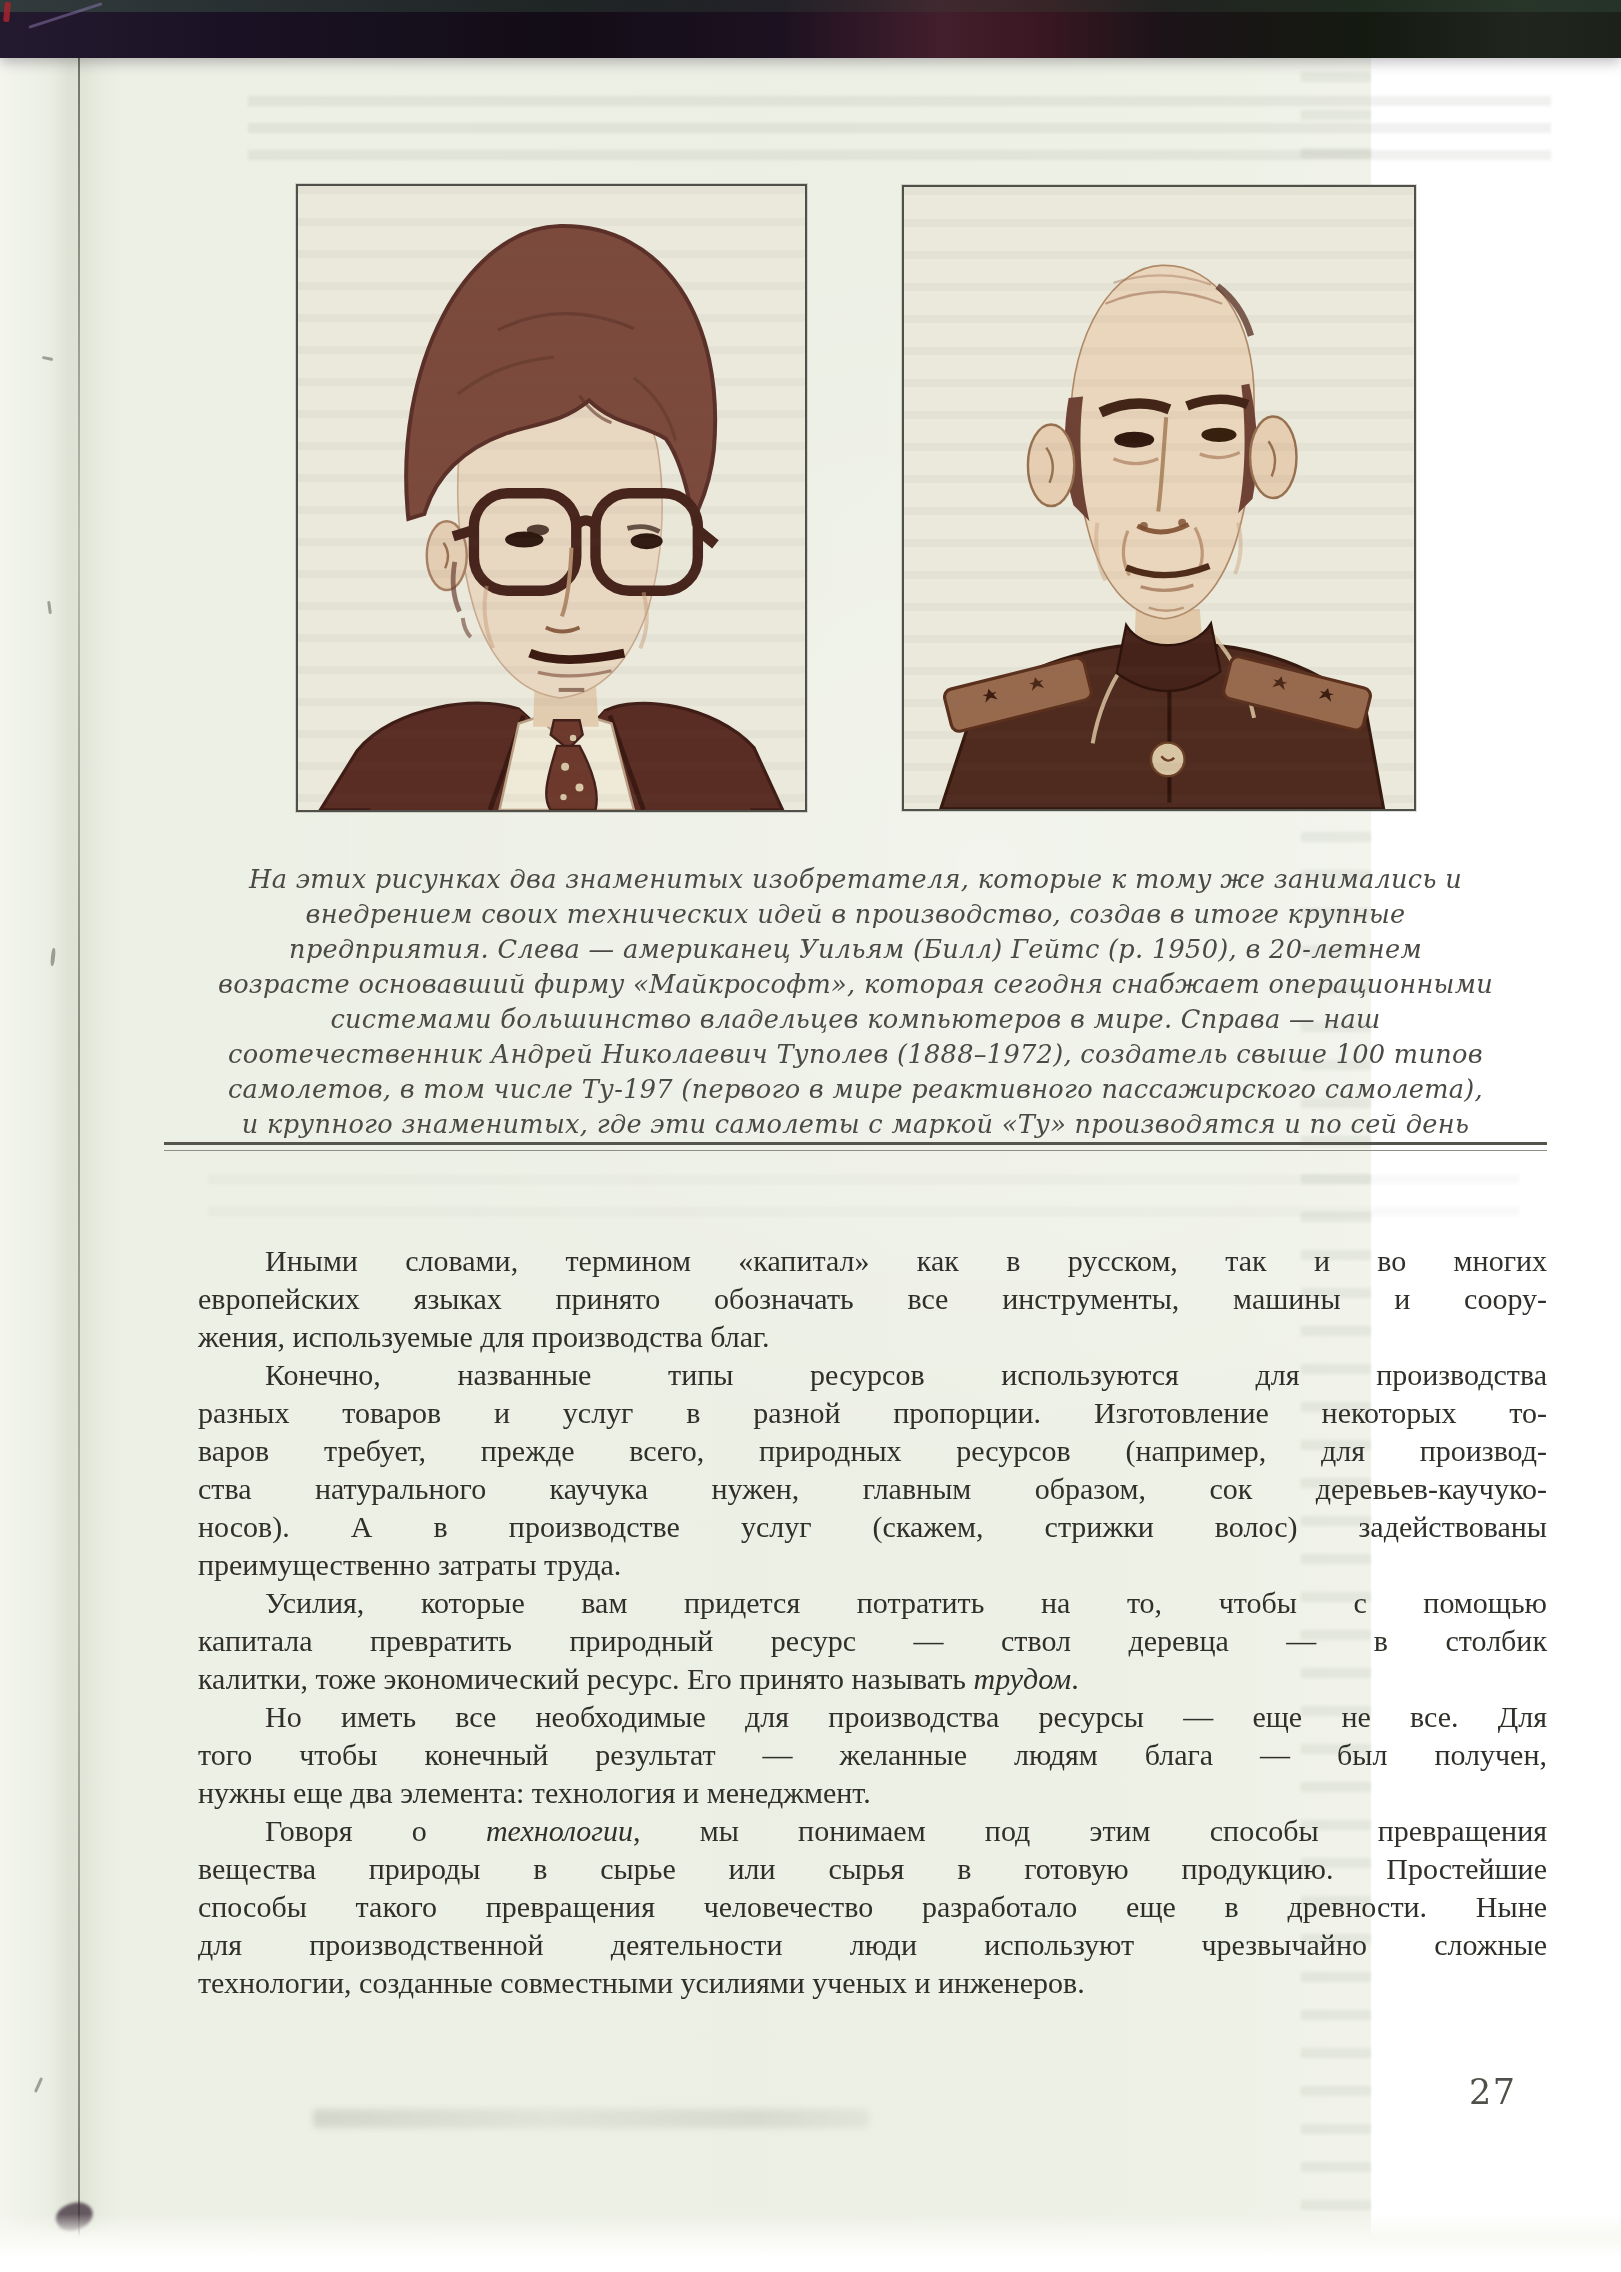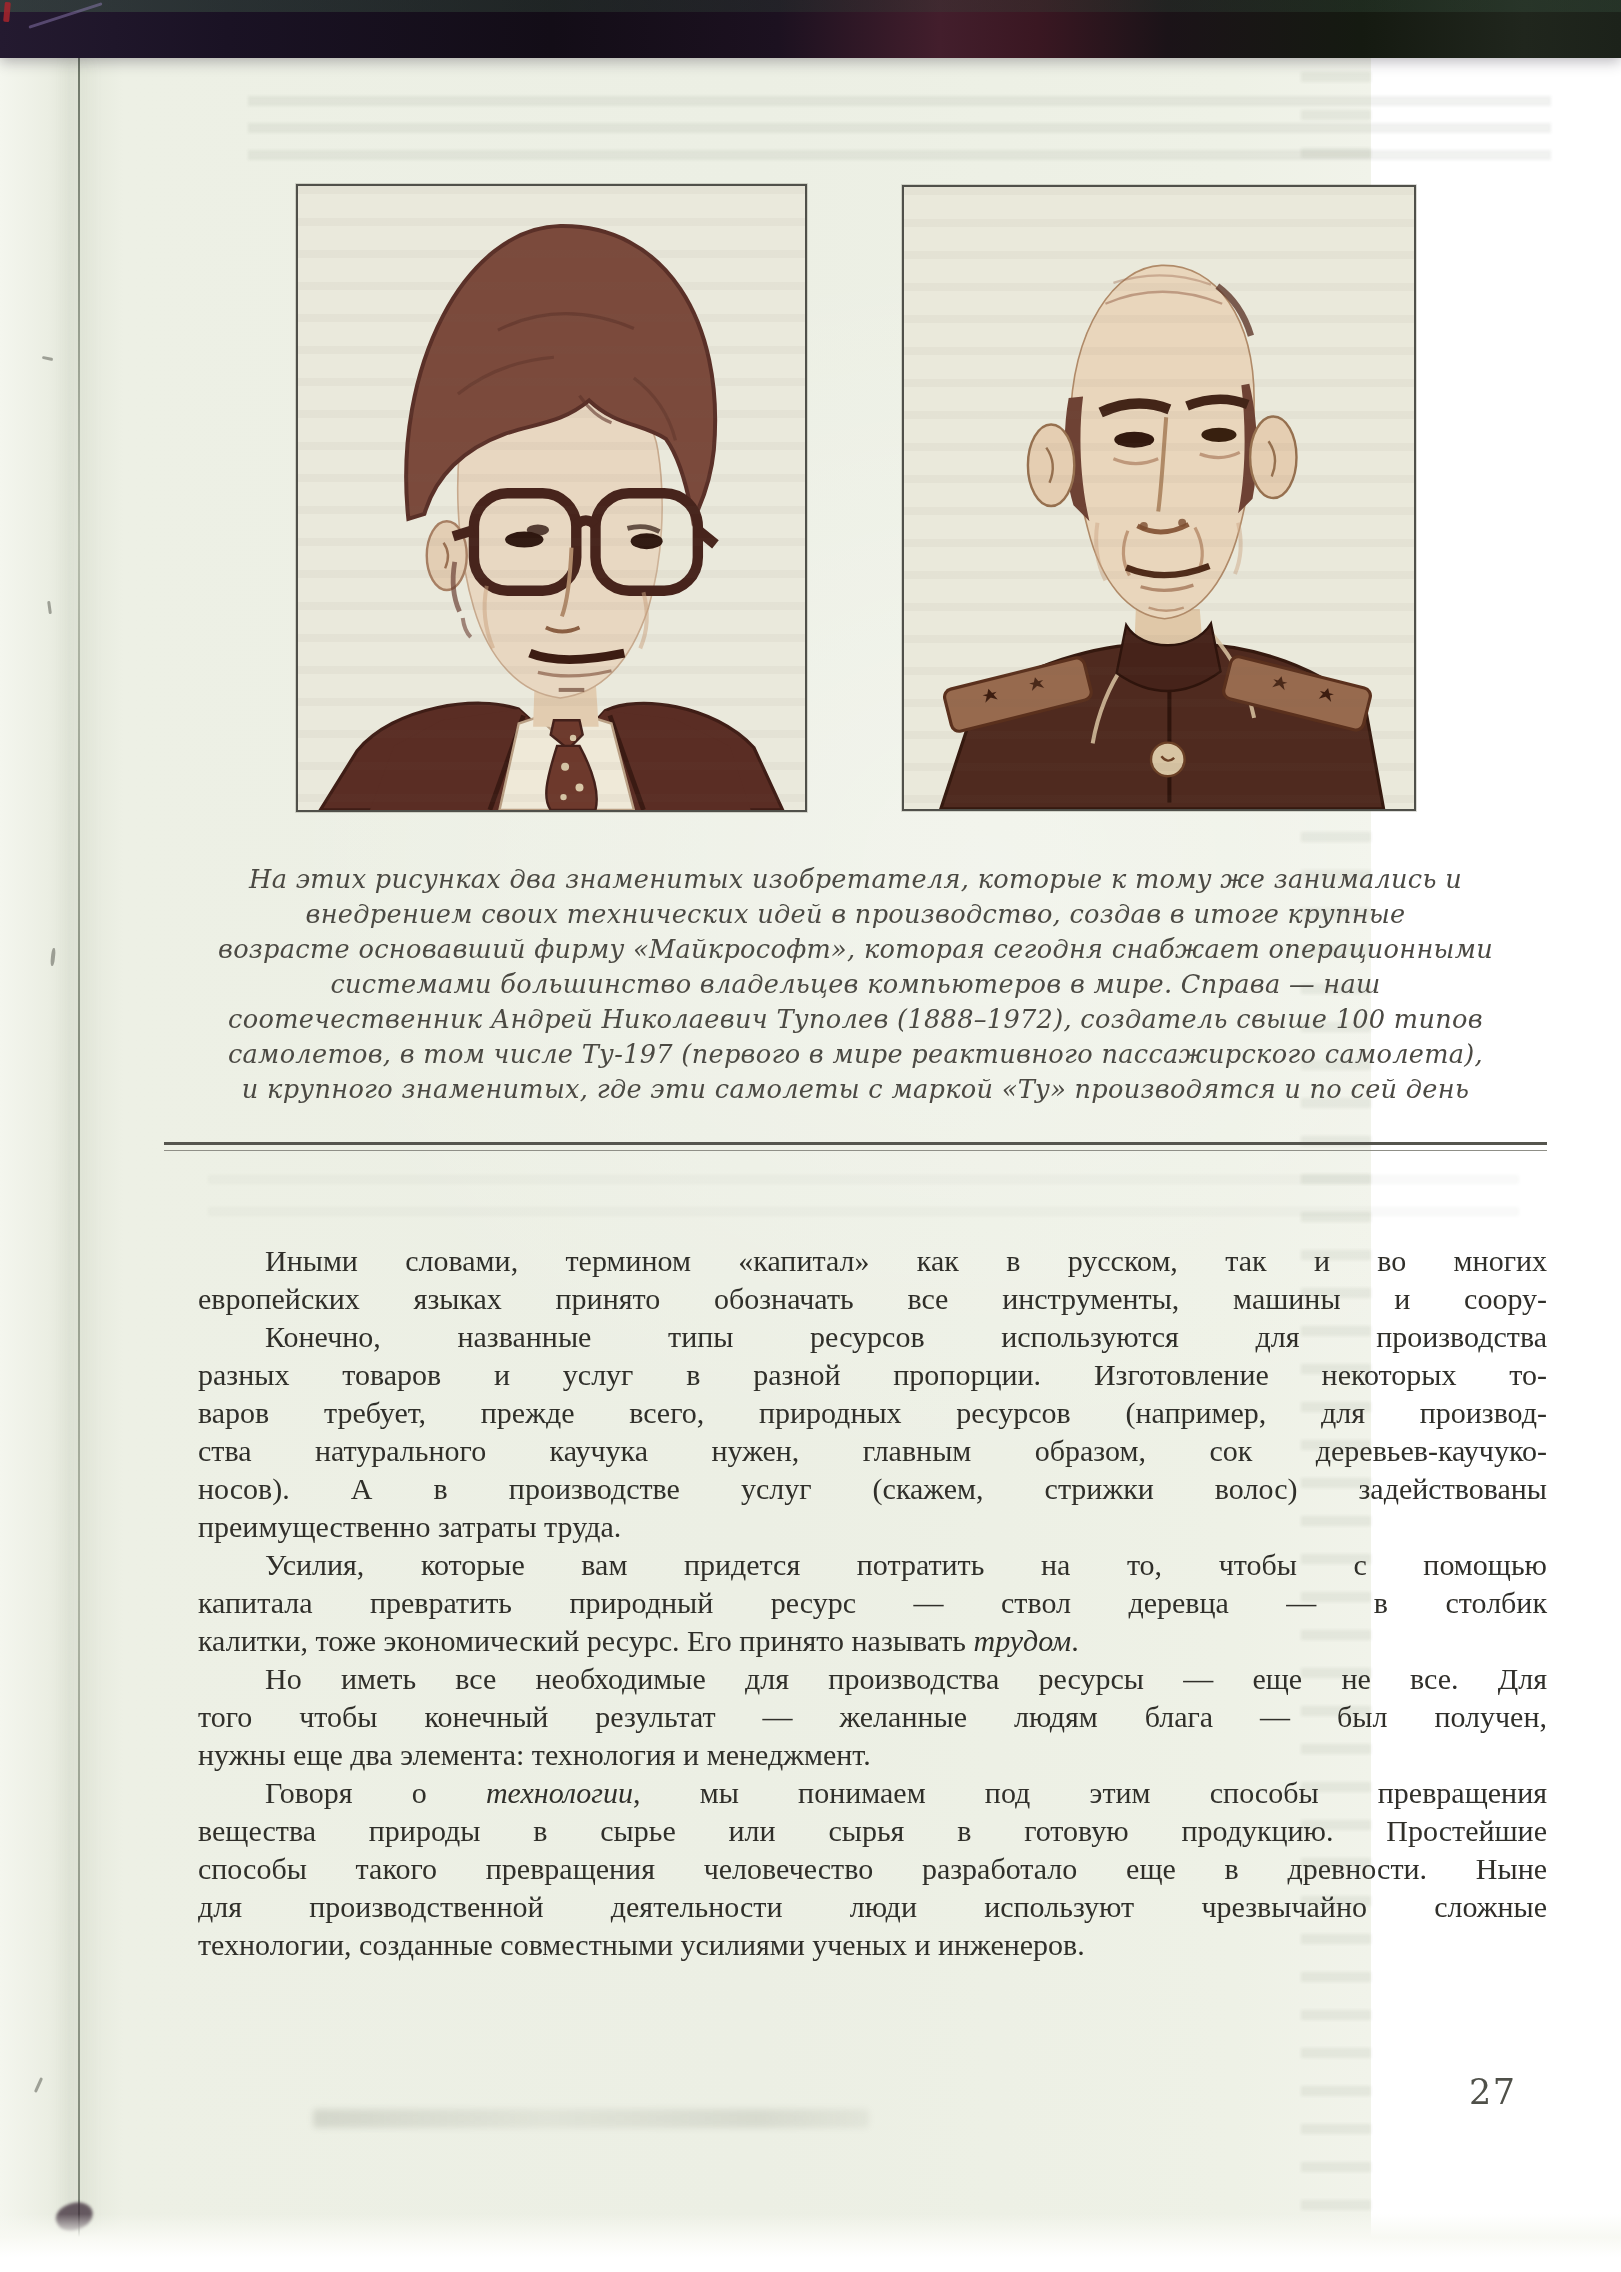--- a/index.html
+++ b/index.html
@@ -248,32 +248,34 @@
       <path d="M306,526 Q328,534 350,526" stroke="#b68c6c" stroke-width="3" fill="none" opacity=".8"></path>
 
       <path d="M242,420 q-6,40 10,72" stroke="#c9a280" stroke-width="5" fill="none" opacity=".45"></path>
       <path d="M418,420 q8,36 -4,64" stroke="#c9a280" stroke-width="5" fill="none" opacity=".45"></path>
     </svg>
   </figure>
 
   <div class="caption">
       <div class="cap-line">На этих рисунках два знаменитых изобретателя, которые к тому же занимались и</div>
       <div class="cap-line">внедрением своих технических идей в производство, создав в итоге крупные</div>
+      <div class="cap-line">предприятия. Слева — американец Уильям (Билл) Гейтс (р. 1950), в 20-летнем</div>
       <div class="cap-line">возрасте основавший фирму «Майкрософт», которая сегодня снабжает операционными</div>
       <div class="cap-line">системами большинство владельцев компьютеров в мире. Справа — наш</div>
       <div class="cap-line">соотечественник Андрей Николаевич Туполев (1888–1972), создатель свыше 100 типов</div>
       <div class="cap-line">самолетов, в том числе Ту-197 (первого в мире реактивного пассажирского самолета),</div>
       <div class="cap-line">и крупного знаменитых, где эти самолеты с маркой «Ту» производятся и по сей день</div>
     </div>
   <div class="rule"></div>
 
   <div class="body-text">
       <div class="para">
         <div class="line first">Иными словами, термином «капитал» как в русском, так и во многих</div>
         <div class="line">европейских языках принято обозначать все инструменты, машины и соору-</div>
+        <div class="line last">жения, используемые для производства благ.</div>
       </div>
       <div class="para">
         <div class="line first">Конечно, названные типы ресурсов используются для производства</div>
         <div class="line">разных товаров и услуг в разной пропорции. Изготовление некоторых то-</div>
         <div class="line">варов требует, прежде всего, природных ресурсов (например, для производ-</div>
         <div class="line">ства натурального каучука нужен, главным образом, сок деревьев-каучуко-</div>
         <div class="line">носов). А в производстве услуг (скажем, стрижки волос) задействованы</div>
         <div class="line last">преимущественно затраты труда.</div>
       </div>
       <div class="para">

